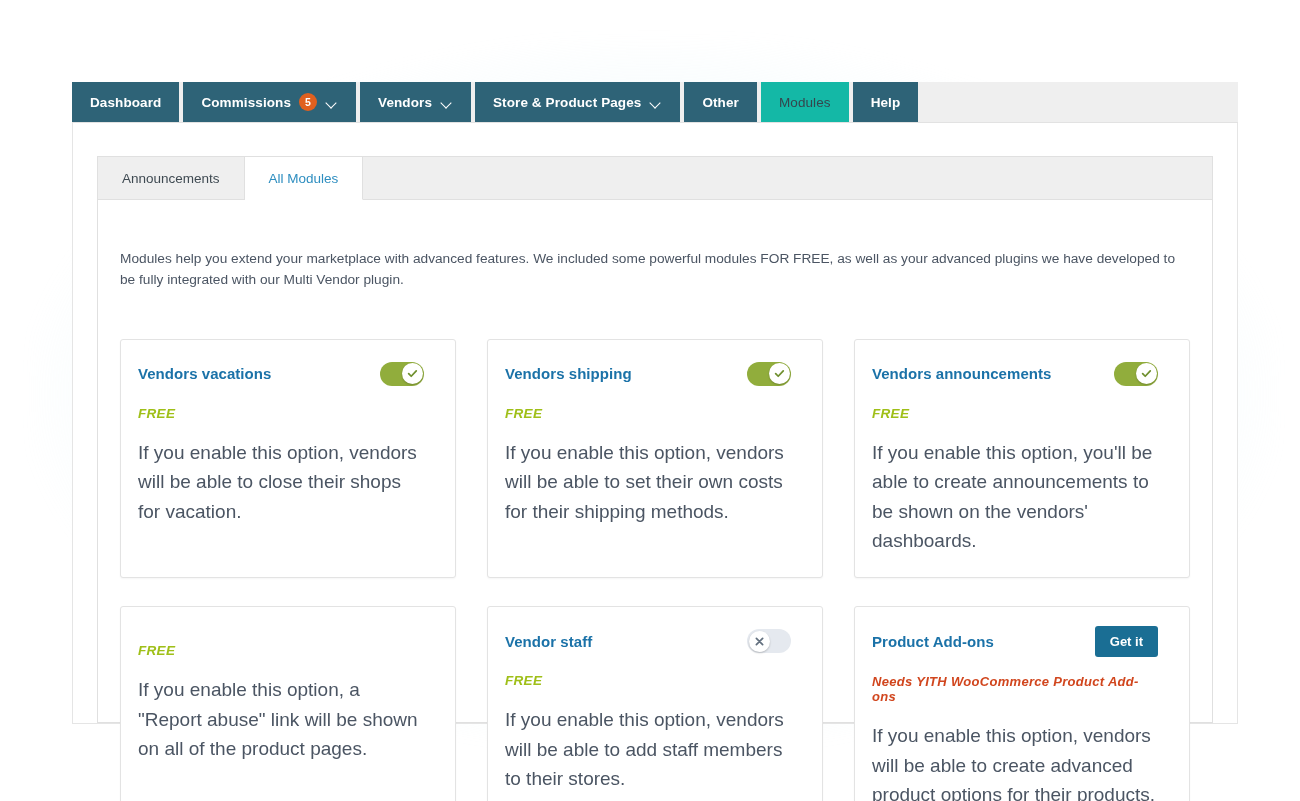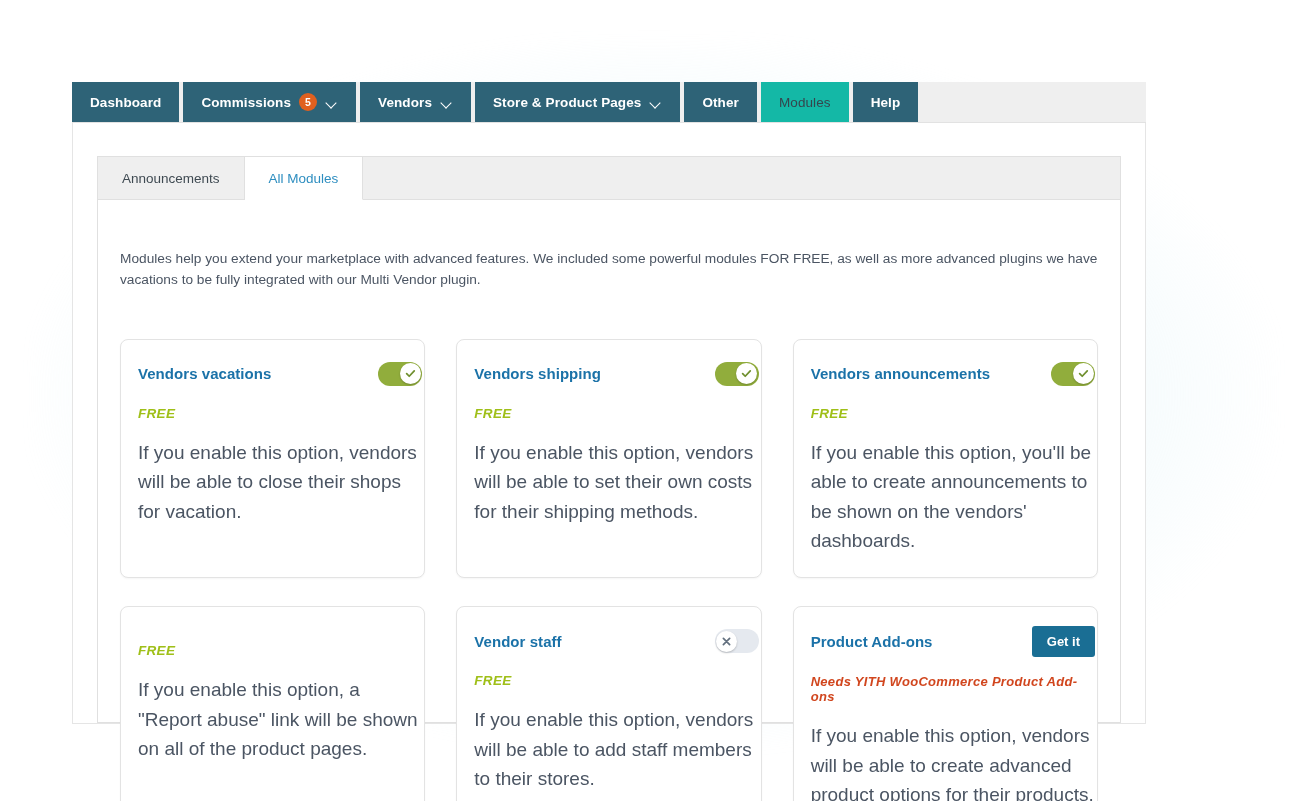--- a/index.html
+++ b/index.html
@@ -22,21 +22,21 @@
     width: 1248px; height: 712px;
     background:
       radial-gradient(ellipse at 50% 50%, rgba(198,232,240,0.55) 0%, rgba(216,240,246,0.35) 45%, rgba(255,255,255,0) 72%);
     filter: blur(6px);
     pointer-events: none;
   }
 
   .app {
     position: absolute;
     left: 72px; top: 82px;
-    width: 1074px;
+    width: 1166px;
     height: 642px;
     background: #ffffff;
   }
 
   
   .topbar {
     position: relative;
     height: 41px;
     background: #efefef;
     display: flex;
@@ -146,22 +146,22 @@
   
   .grid {
     display: grid;
     grid-template-columns: repeat(3, 1fr);
     gap: 28px 31px;
     padding: 34px 22px 0 22px;
   }
   .card {
     border: 1px solid #e3e3e3;
     background: #ffffff;
-    border-radius: 8px;
-    padding: 19px 2px 22px 17px;
+    border-radius: 3px;
+    padding: 19px 31px 22px 17px;
     min-height: 188px;
     box-shadow: 0 1px 2px rgba(0,0,0,0.04);
     position: relative;
   }
   .card-head {
     display: flex;
     align-items: center;
     justify-content: space-between;
     min-height: 30px;
   }
@@ -270,21 +270,21 @@
 
       <div class="subtabs" id="subtabs">
           <div class="subtab">
             <span>Announcements</span>
           </div>
           <div class="subtab active">
             <span>All Modules</span>
           </div>
         </div>
 
-      <p class="intro">Modules help you extend your marketplace with advanced features. We included some powerful modules FOR FREE, as well as more advanced plugins we have vacations to be fully integrated with our Multi Vendor plugin.</p>
+      <p class="intro">Modules help you extend your marketplace with advanced features. We included some powerful modules FOR FREE, as well as your advanced plugins we have developed to be fully integrated with our Multi Vendor plugin.</p>
 
       <div class="grid" id="grid">
           <div class="card">
             <div class="card-head">
               <div class="card-title">Vendors vacations</div>
               <div class="toggle on">
                 <span class="knob">
                   <svg width="11" height="11" viewBox="0 0 12 12">
                     <path d="M1.8 6.2 L4.6 9 L10.1 3.2" fill="none" stroke="#6f8f2e" stroke-width="1.9" stroke-linecap="round" stroke-linejoin="round"></path>
                   </svg>

